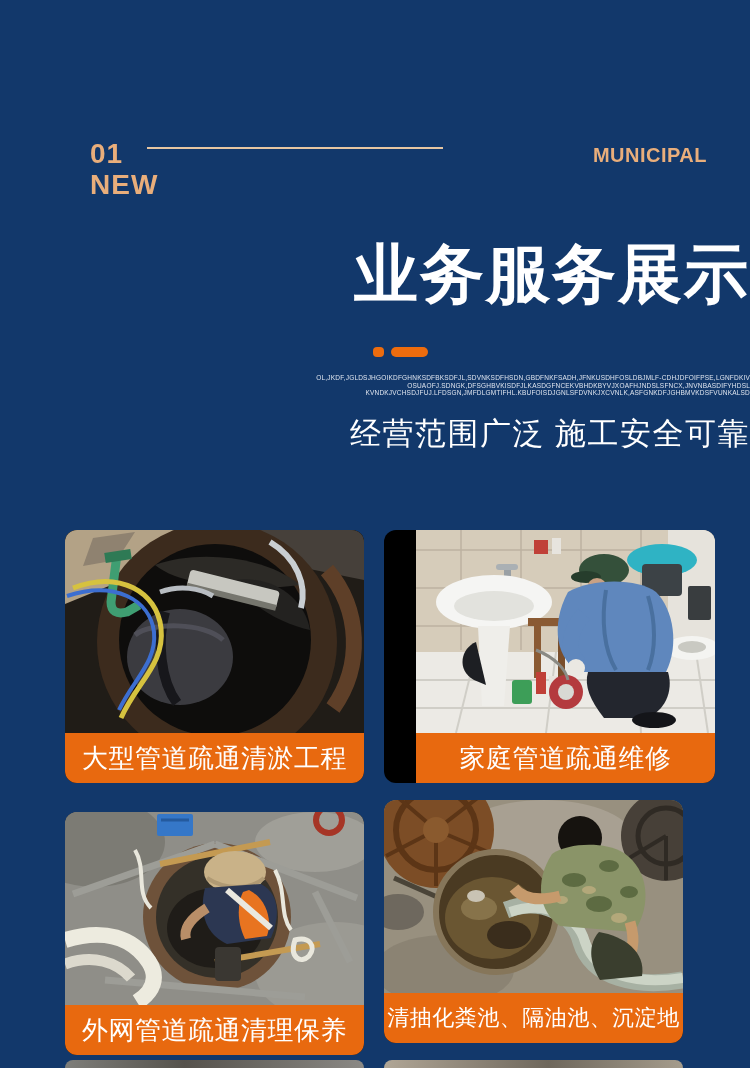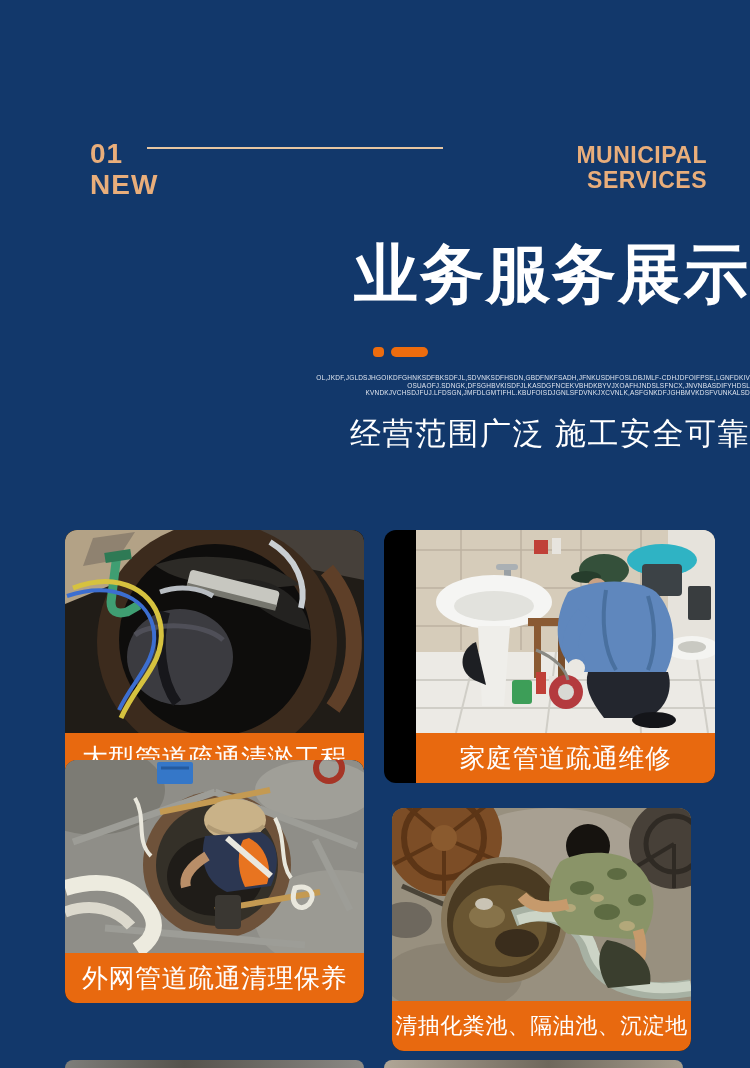--- a/index.html
+++ b/index.html
@@ -6,21 +6,21 @@
   body{width:750px;height:1068px;overflow:hidden;background:#12386B;
        font-family:"Liberation Sans",sans-serif;}
   #page{position:relative;width:750px;height:1068px;background:#12386B;}
 
   
   .hdr-left{position:absolute;left:90px;top:138px;color:#E9AE7B;
             font-size:28px;font-weight:bold;line-height:31px;letter-spacing:1px;}
   .hdr-line{position:absolute;left:147px;top:147px;width:296px;height:2px;
             background:#E6C6A2;}
   .hdr-right{position:absolute;right:43px;top:143px;color:#E9AE7B;text-align:right;
-             font-size:23px;font-weight:bold;line-height:25px;letter-spacing:.5px;}
+             font-size:20px;font-weight:bold;line-height:25px;letter-spacing:.5px;}
 
   
   .ccol{position:absolute;left:50px;width:700px;text-align:right;}
   .title{top:234px;color:#FFFFFF;font-size:64px;font-weight:bold;
          letter-spacing:2px;line-height:80px;}
   .dashes{top:347px;display:flex;justify-content:center;align-items:center;gap:7px;}
   .dot{width:11px;height:10px;border-radius:4px;background:#ED6C0E;}
   .dash{width:37px;height:10px;border-radius:5px;background:#ED6C0E;}
   .fineprint{top:374px;color:#DFE5EF;font-size:6.5px;line-height:7.6px;
              letter-spacing:.2px;white-space:nowrap;}
@@ -30,42 +30,41 @@
   
   .card{position:absolute;width:299px;border-radius:12px;overflow:hidden;
         display:flex;flex-direction:column;background:#000;}
   .card .photo{flex:1;position:relative;}
   .card .photo svg{position:absolute;inset:0;width:100%;height:100%;display:block;}
   .card .caption{height:50px;background:#E8690F;color:#FFFFFF;font-size:26px;
                  display:flex;align-items:center;justify-content:center;
                  white-space:nowrap;overflow:hidden;letter-spacing:.5px;}
   #card1{left:65px;top:530px;height:253px;}
   #card2{left:384px;top:530px;height:253px;padding-left:32px;}
-  #card3{left:65px;top:760px;height:243px;}
+  #card3{left:65px;top:812px;height:243px;}
   #card4{left:384px;top:800px;height:243px;}
 
   
   .sliver{position:absolute;top:1060px;width:299px;height:8px;
           border-radius:15px 15px 0 0;}
   #sliver1{left:65px;background:linear-gradient(90deg,#7e7e7a,#55524c 40%,#8b8985);}
   #sliver2{left:384px;background:linear-gradient(90deg,#b0a696,#6e675c 55%,#a59c8c);}
 </style>
 </head>
 <body>
 
 <div id="page">
 
   <div class="hdr-left">
     <div>01</div>
     <div>NEW</div>
   </div>
   <div class="hdr-line"></div>
   <div class="hdr-right">
     <div>MUNICIPAL</div>
-    <div>SERVICES</div>
   </div>
 
   <div class="ccol title">业务服务展示</div>
   <div class="ccol dashes">
     <span class="dot"></span>
     <span class="dash"></span>
   </div>
   <div class="ccol fineprint">
     <div>OL,JKDF,JGLDSJHGOIKDFGHNKSDFBKSDFJL,SDVNKSDFHSDN,GBDFNKFSADH,JFNKUSDHFOSLDBJMLF-CDHJDFOIFPSE,LGNFDKIV</div>
     <div>OSUAOFJ.SDNGK,DFSGHBVKISDFJLKASDGFNCEKVBHDKBYVJXOAFHJNDSLSFNCX,JNVNBASDIFYHDSL</div>
@@ -192,21 +191,21 @@
         <path d="M140,76 C134,100 140,122 162,132 L206,126 C217,100 212,80 196,72Z" fill="#2c3752"></path>
         <path d="M184,78 C200,86 208,106 202,124 L180,127 C171,108 173,90 178,80Z" fill="#e87420"></path>
         <line x1="162" y1="78" x2="206" y2="116" stroke="#eae8df" stroke-width="6"></line>
         <path d="M142,96 C126,106 118,116 121,127" fill="none" stroke="#b98e68" stroke-width="10"></path>
         <rect x="150" y="135" width="26" height="34" rx="4" fill="#3a3732"></rect>
       </svg>
     </div>
     <figcaption class="caption fit">外网管道疏通清理保养</figcaption>
   </figure>
 
-  <figure class="card" id="card4" style="margin:8px">
+  <figure class="card" id="card4" style="margin:0">
     <div class="photo">
       <svg viewBox="0 0 299 193" preserveAspectRatio="xMidYMid slice">
         <rect width="299" height="193" fill="#98907f"></rect>
         <ellipse cx="160" cy="40" rx="90" ry="40" fill="#a8a092"></ellipse>
         <ellipse cx="60" cy="170" rx="70" ry="35" fill="#8b8373"></ellipse>
         <circle cx="52" cy="30" r="58" fill="#7c4d26"></circle>
         <circle cx="52" cy="30" r="40" fill="none" stroke="#5c3516" stroke-width="6"></circle>
         <g stroke="#5c3516" stroke-width="4">
           <line x1="52" y1="30" x2="52" y2="86"></line>
             <line x1="52" y1="30" x2="104" y2="52"></line>

